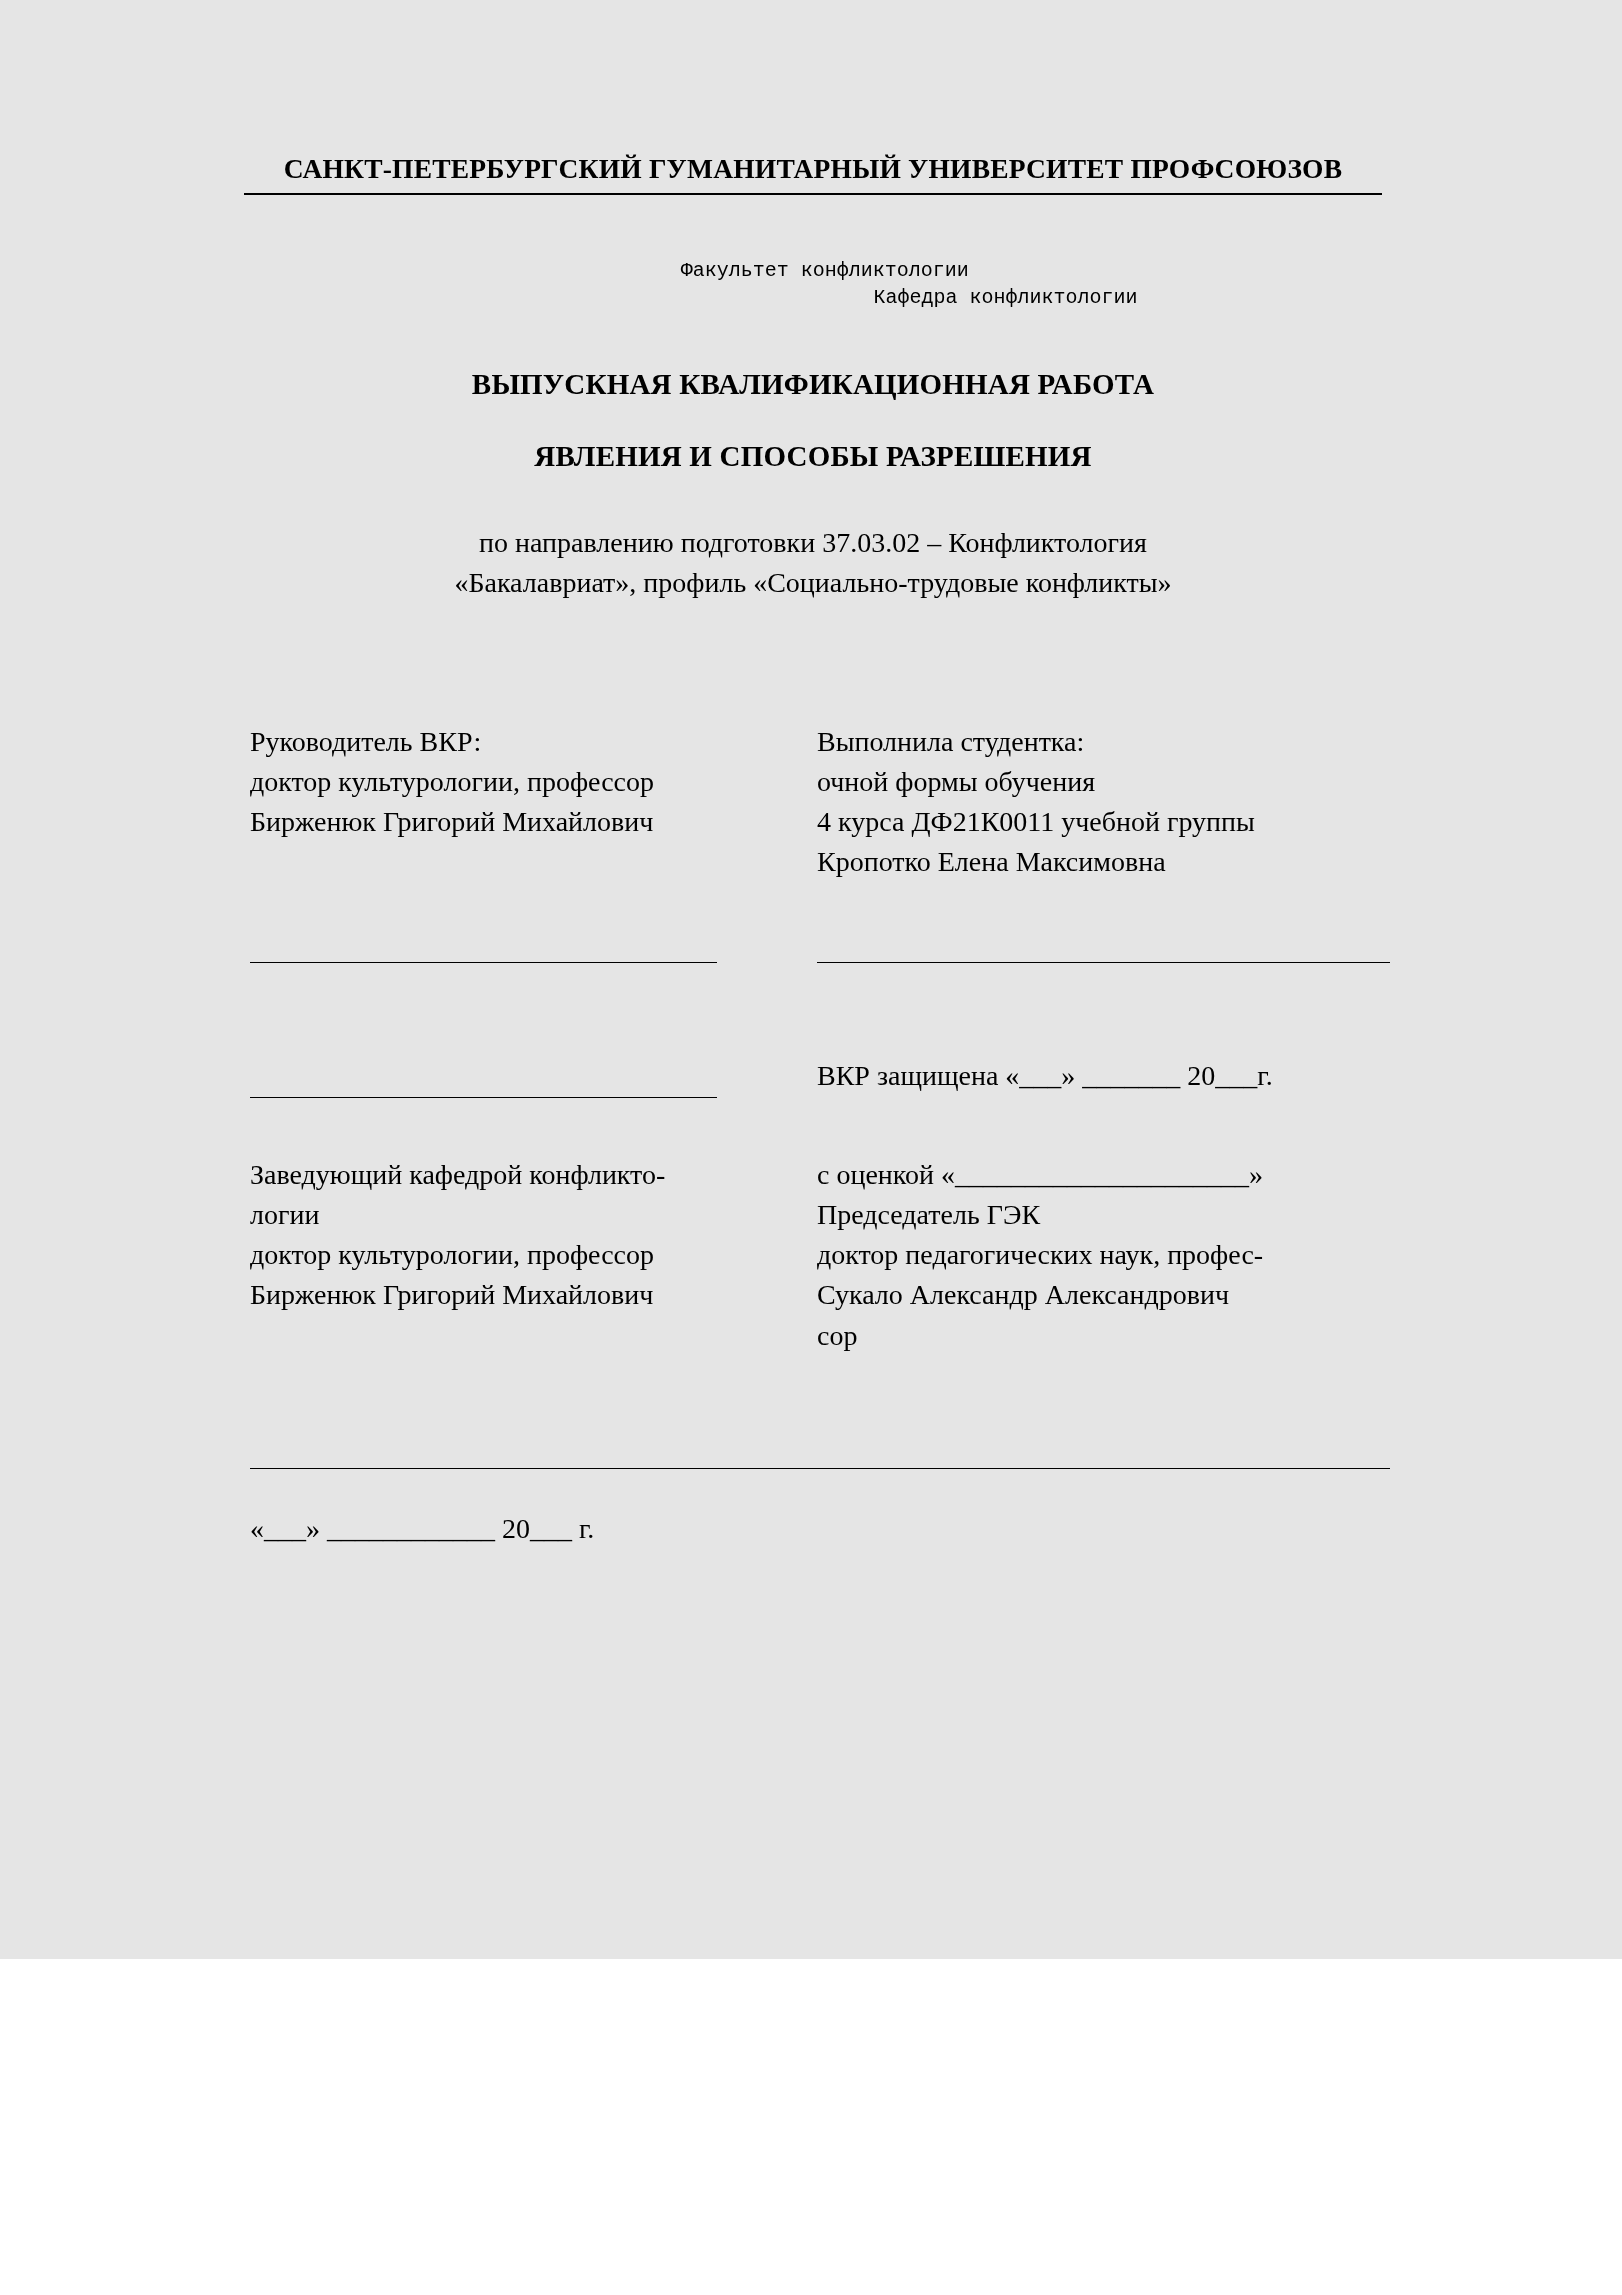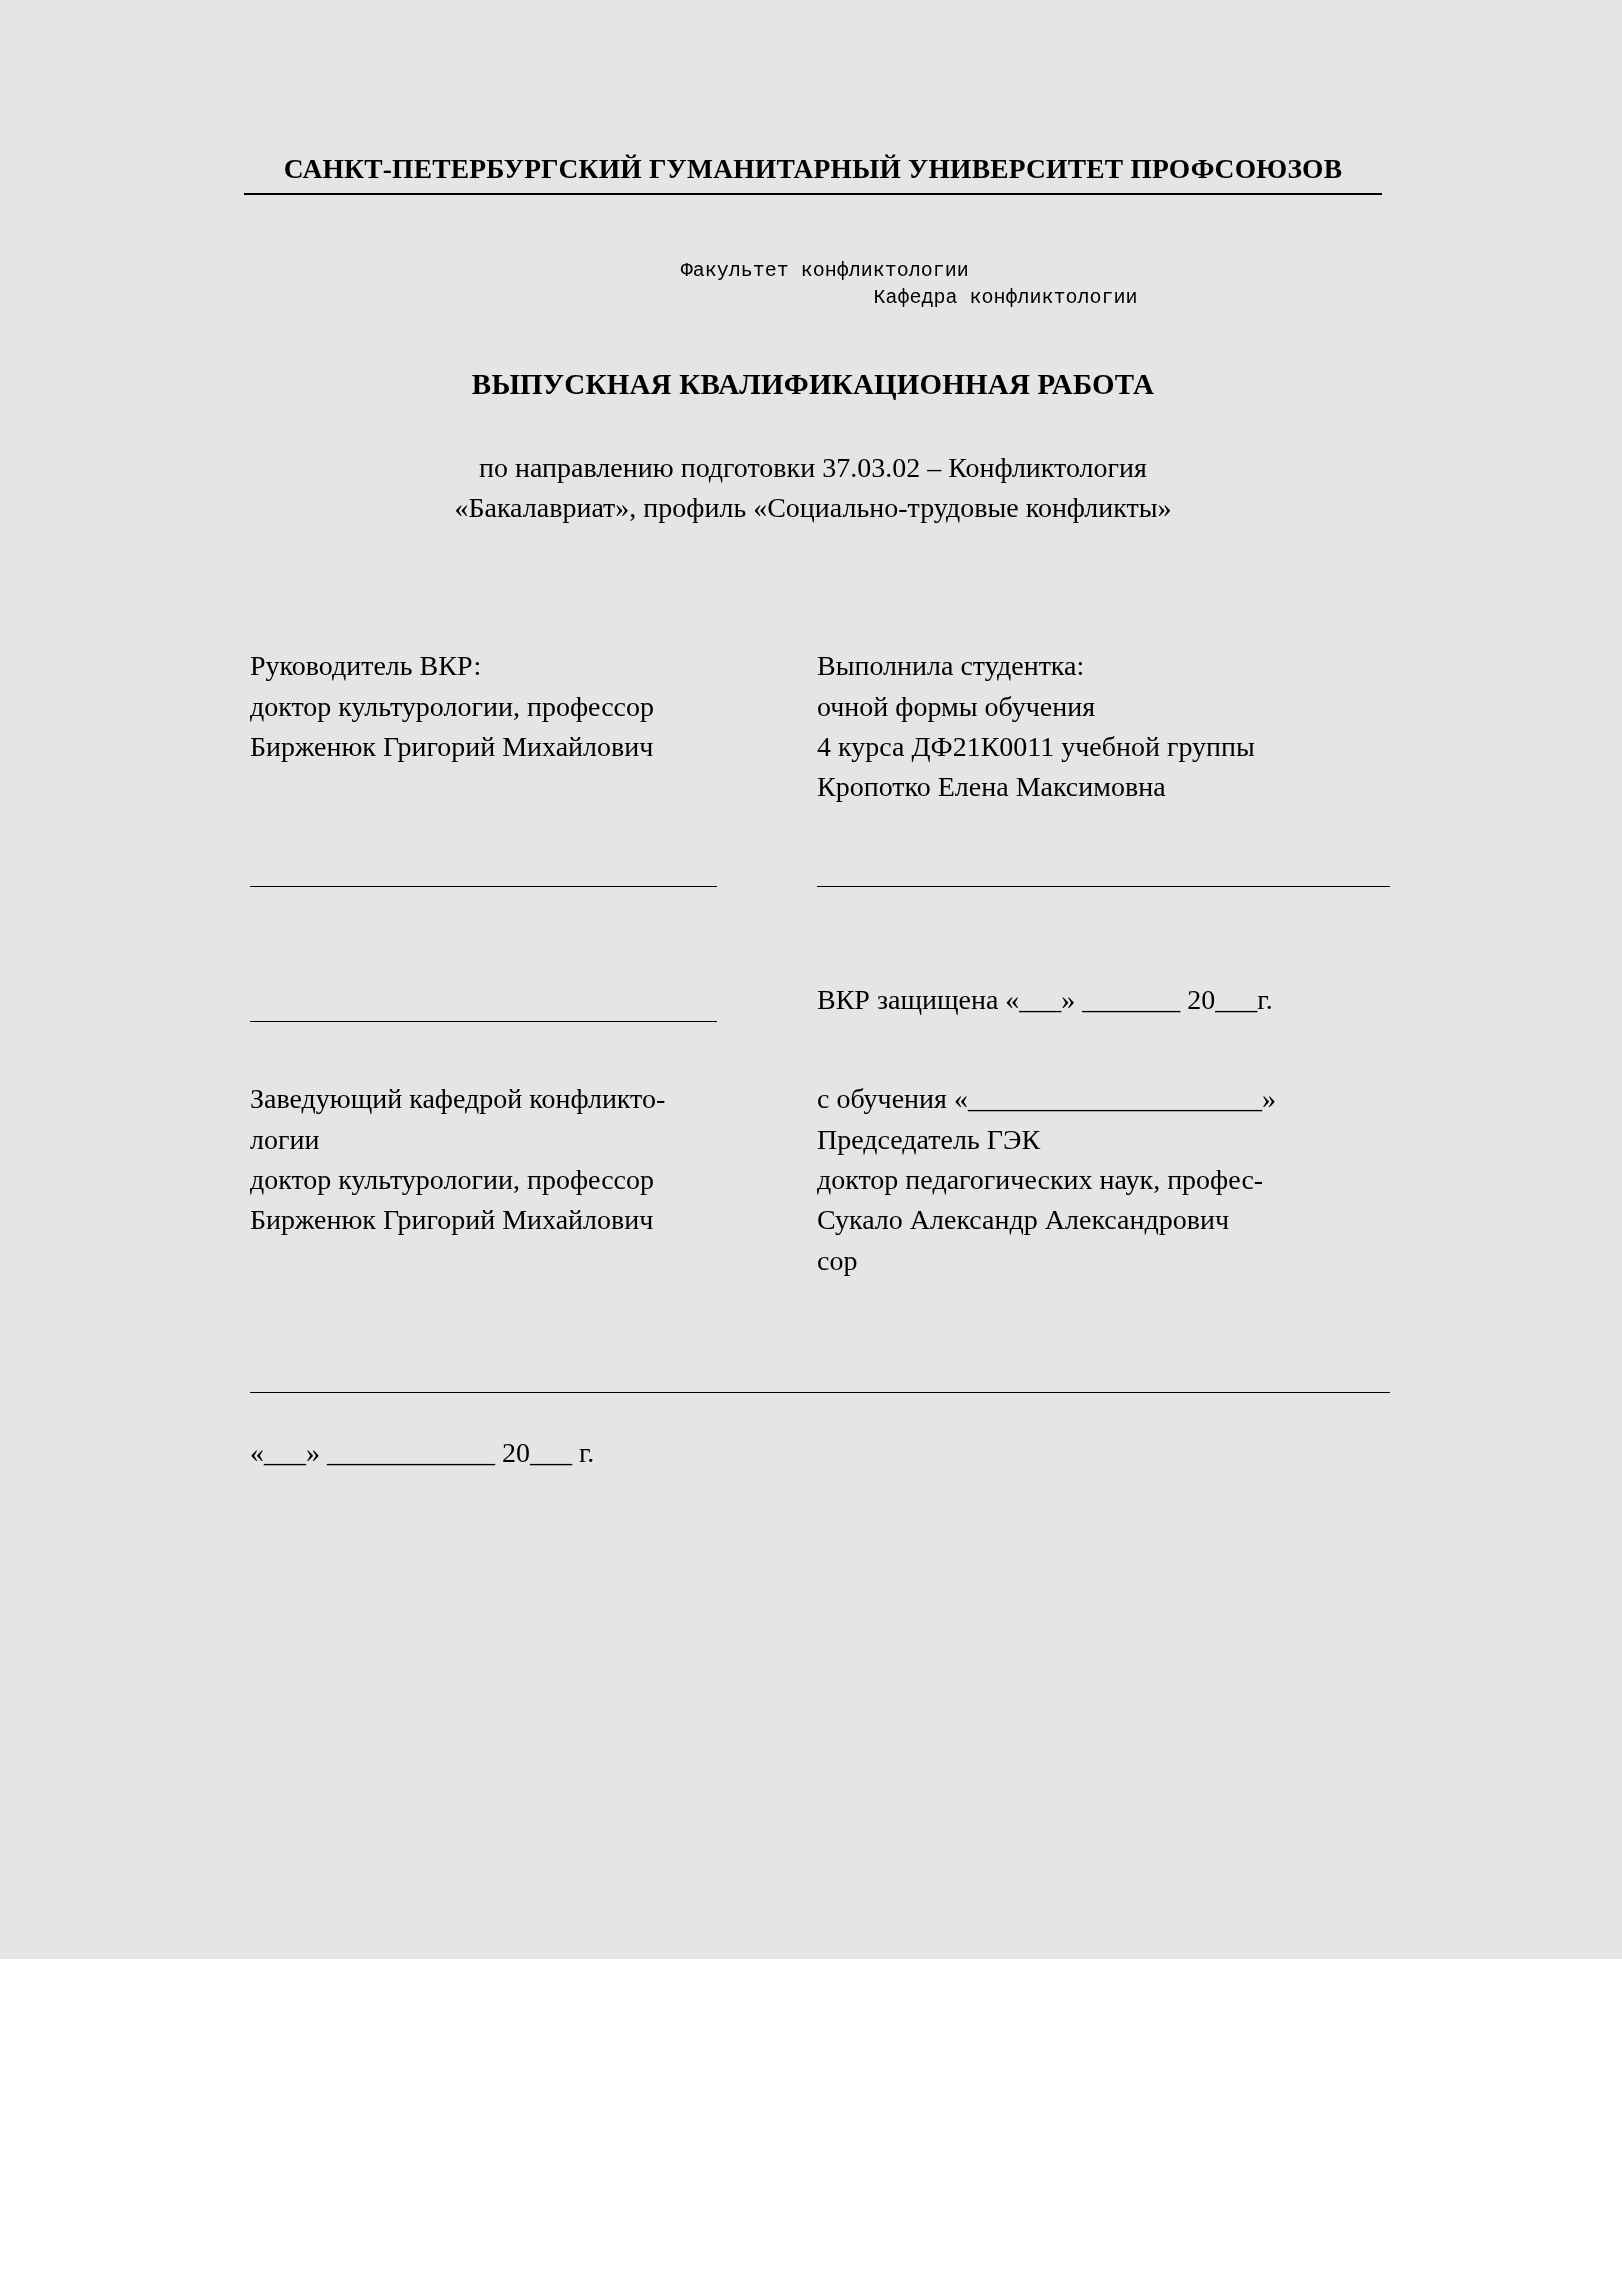--- a/index.html
+++ b/index.html
@@ -188,20 +188,21 @@
     <div class="university-header">САНКТ-ПЕТЕРБУРГСКИЙ ГУМАНИТАРНЫЙ УНИВЕРСИТЕТ ПРОФСОЮЗОВ</div>
 
     <div class="faculty-block">
       <div class="faculty-line">Факультет конфликтологии</div>
       <div class="department-line">Кафедра конфликтологии</div>
     </div>
 
     <div class="work-type">ВЫПУСКНАЯ КВАЛИФИКАЦИОННАЯ РАБОТА</div>
 
     <div class="work-title">
+      <div>ЯВЛЕНИЯ И СПОСОБЫ РАЗРЕШЕНИЯ</div>
     </div>
 
     <div class="program">
       <div>по направлению подготовки 37.03.02 – Конфликтология</div>
       <div>«Бакалавриат», профиль «Социально-трудовые конфликты»</div>
     </div>
 
     <div class="sig-area">
 
       <div class="col-left">
@@ -225,21 +226,21 @@
       <div class="defense-line">ВКР защищена «___» _______ 20___г.</div>
 
       <div class="block-left-2">
         <div>Заведующий кафедрой конфликто-</div>
         <div>логии</div>
         <div>доктор культурологии, профессор</div>
         <div>Бирженюк Григорий Михайлович</div>
       </div>
 
       <div class="block-right-2">
-        <div>с обучения «_____________________»</div>
+        <div>с оценкой «_____________________»</div>
         <div>Председатель ГЭК</div>
         <div>доктор педагогических наук, профес-</div>
         <div>Сукало Александр Александрович</div>
         <div>сор</div>
       </div>
 
       <div class="rule rule-left-3"></div>
       <div class="rule rule-right-3"></div>
 
       <div class="date-left">«___» ____________ 20___ г.</div>

